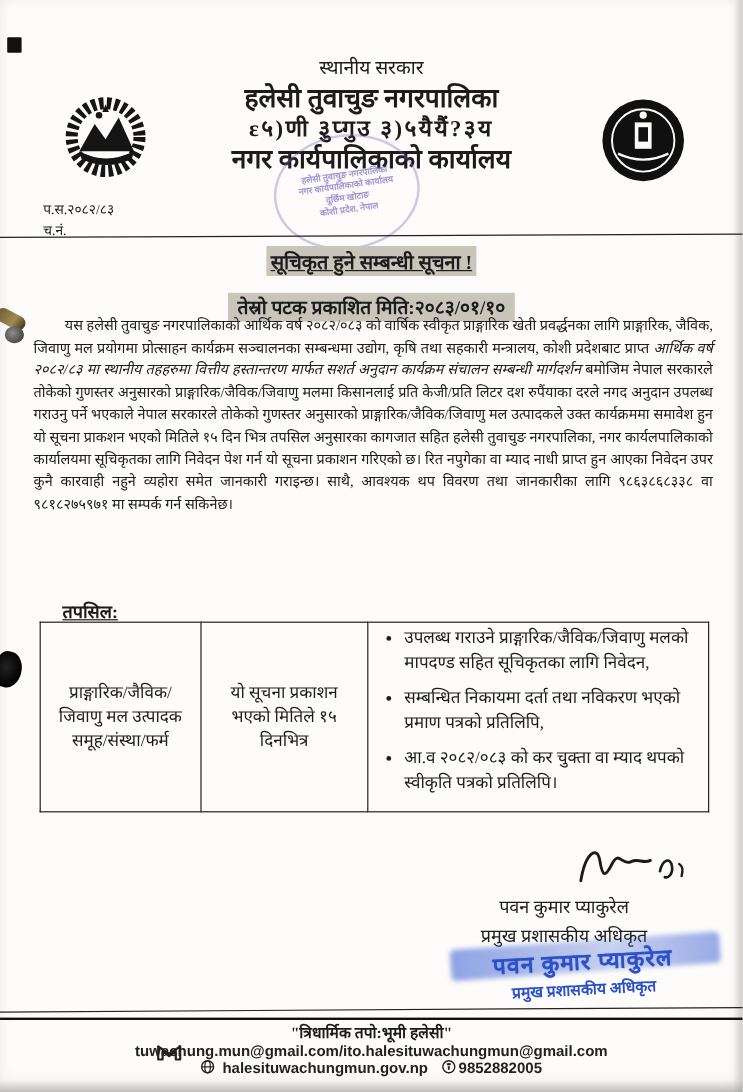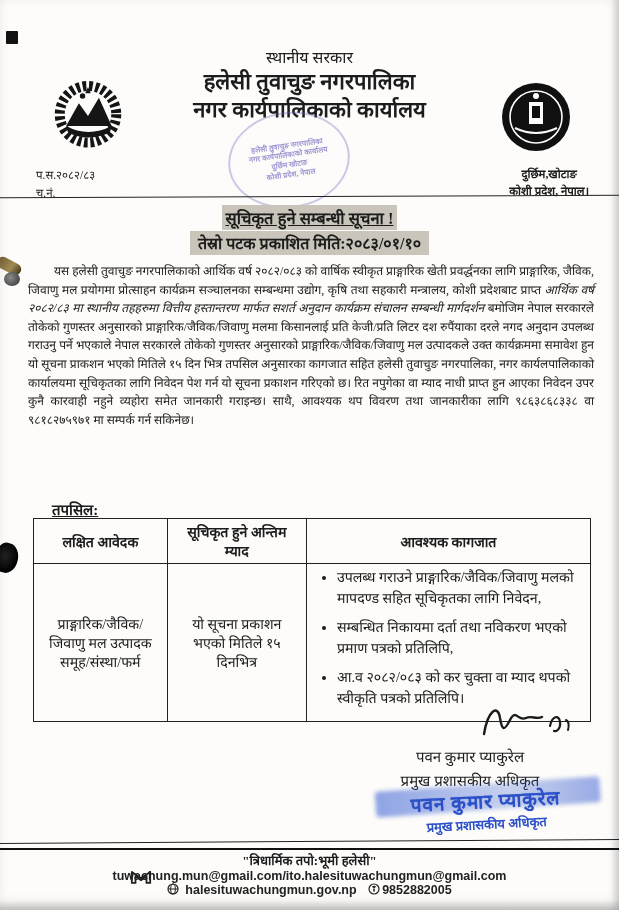--- a/index.html
+++ b/index.html
@@ -38,21 +38,21 @@
     border:2px solid rgba(110,95,190,.45);border-radius:50%;
     transform:rotate(-8deg);opacity:.75;pointer-events:none;
     display:flex;flex-direction:column;justify-content:center;align-items:center;
     color:rgba(100,85,185,.8);font-size:7.5px;line-height:1.3;text-align:center;font-weight:bold;
   }
   .rule-top{position:absolute;left:0;top:196px;width:100%;border-top:1.6px solid #222;transform:rotate(-.25deg);}
 
   
   .subject-wrap{position:absolute;left:0;top:205px;width:100%;text-align:center;}
   .subject-line1{display:inline-block;padding:1px 4px;font-size:16.5px;font-weight:bold;text-decoration:underline;}
-  .subject-line2{display:inline-block;margin-top:1px;padding:1px 8px;font-size:16px;font-weight:bold;}
+  .subject-line2{display:inline-block;margin-top:14px;padding:1px 8px;font-size:16px;font-weight:bold;}
   .hl{background:#c9c5bb;}
 
   
   .body-text{
     position:absolute;left:28px;top:250px;width:566px;
     font-size:12px;line-height:1.55;text-align:justify;
     text-indent:26px;font-weight:400;
   }
   .body-text .it{font-style:italic;}
 
@@ -109,40 +109,37 @@
         <circle cx="50" cy="42" r="25" fill="#fdfcfa"></circle>
         <path d="M26 55 L40 30 L50 44 L62 24 L76 55 Z" fill="#151515"></path>
         <path d="M26 55 Q50 68 76 55 L74 62 Q50 73 28 62 Z" fill="#151515"></path>
         <circle cx="44" cy="22" r="3" fill="#151515"></circle>
         <path d="M50 12 l3 7 -6 0 Z" fill="#151515"></path>
       </svg>
     </div>
     <div class="hdr-center">
       <div class="hdr-line1">स्थानीय सरकार</div>
       <div class="hdr-line2">हलेसी तुवाचुङ नगरपालिका</div>
+      <div class="hdr-line3">ɛ५)णी ३ुप्गुउ ३)५यैयैं?३य</div>
       <div class="hdr-line4">नगर कार्यपालिकाको कार्यालय</div>
     </div>
     <div class="emblem-right">
       <svg width="74" height="74" viewBox="0 0 74 74">
         <circle cx="37" cy="37" r="34" fill="#101010"></circle>
         <circle cx="37" cy="37" r="26" fill="none" stroke="#fdfcfa" stroke-width="1.6"></circle>
         <rect x="30" y="22" width="14" height="22" fill="#fdfcfa"></rect>
         <rect x="33" y="26" width="8" height="12" fill="#101010"></rect>
         <circle cx="37" cy="16" r="3" fill="#fdfcfa"></circle>
         <path d="M16 48 Q37 58 58 48" stroke="#fdfcfa" stroke-width="2" fill="none"></path>
       </svg>
     </div>
     <div class="refs">
       <div>प.स.२०८२/८३</div>
       <div>च.नं.</div>
     </div>
-    <div class="addr">
-      <div>दुर्छिम,खोटाङ</div>
-      <div>कोशी प्रदेश, नेपाल।</div>
-    </div>
   </div>
 
   <div class="purple-stamp">
     <div>हलेसी तुवाचुङ नगरपालिका</div>
     <div>नगर कार्यपालिकाको कार्यालय</div>
     <div>दुर्छिम खोटाङ</div>
     <div>कोशी प्रदेश, नेपाल</div>
   </div>
 
   <div class="rule-top"></div>
@@ -155,25 +152,20 @@
   <p class="body-text"><span>यस हलेसी तुवाचुङ नगरपालिकाको आर्थिक वर्ष २०८२/०८३ को वार्षिक स्वीकृत प्राङ्गारिक खेती प्रवर्द्धनका लागि प्राङ्गारिक, जैविक, जिवाणु मल प्रयोगमा प्रोत्साहन कार्यक्रम सञ्चालनका सम्बन्धमा उद्योग, कृषि तथा सहकारी मन्त्रालय, कोशी प्रदेशबाट प्राप्त </span><span class="it">आर्थिक वर्ष २०८२/८३ मा स्थानीय तहहरुमा वित्तीय हस्तान्तरण मार्फत सशर्त अनुदान कार्यक्रम संचालन सम्बन्धी मार्गदर्शन</span><span> बमोजिम नेपाल सरकारले तोकेको गुणस्तर अनुसारको प्राङ्गारिक/जैविक/जिवाणु मलमा किसानलाई प्रति केजी/प्रति लिटर दश रुपैंयाका दरले नगद अनुदान उपलब्ध गराउनु पर्ने भएकाले नेपाल सरकारले तोकेको गुणस्तर अनुसारको प्राङ्गारिक/जैविक/जिवाणु मल उत्पादकले उक्त कार्यक्रममा समावेश हुन यो सूचना प्राकशन भएको मितिले १५ दिन भित्र तपसिल अनुसारका कागजात सहित हलेसी तुवाचुङ नगरपालिका, नगर कार्यलपालिकाको कार्यालयमा सूचिकृतका लागि निवेदन पेश गर्न यो सूचना प्रकाशन गरिएको छ। रित नपुगेका वा म्याद नाधी प्राप्त हुन आएका निवेदन उपर कुनै कारवाही नहुने व्यहोरा समेत जानकारी गराइन्छ। साथै, आवश्यक थप विवरण तथा जानकारीका लागि ९८६३८६८३३८ वा ९८१८२७५९७१ मा सम्पर्क गर्न सकिनेछ।</span></p>
 
   <div class="tapasil">तपसिल:</div>
   <table class="notice">
     <colgroup>
         <col style="width:24%">
         <col style="width:25%">
         <col style="width:51%">
       </colgroup>
     <tbody>
-        <tr>
-      <th>लक्षित आवेदक</th>
-      <th>सूचिकृत हुने अन्तिम म्याद</th>
-      <th>आवश्यक कागजात</th>
-    </tr>
     <tr>
       <td class="applicant">प्राङ्गारिक/जैविक/जिवाणु मल उत्पादक समूह/संस्था/फर्म</td>
       <td class="deadline">यो सूचना प्रकाशन भएको मितिले १५ दिनभित्र</td>
       <td class="docs">
         <ul>
           <li><span>उपलब्ध गराउने प्राङ्गारिक/जैविक/जिवाणु मलको मापदण्ड सहित सूचिकृतका लागि निवेदन,</span></li>
           <li><span>सम्बन्धित निकायमा दर्ता तथा नविकरण भएको प्रमाण पत्रको प्रतिलिपि,</span></li>
           <li><span>आ.व २०८२/०८३ को कर चुक्ता वा म्याद थपको स्वीकृति पत्रको प्रतिलिपि।</span></li>
         </ul>
       </td>

